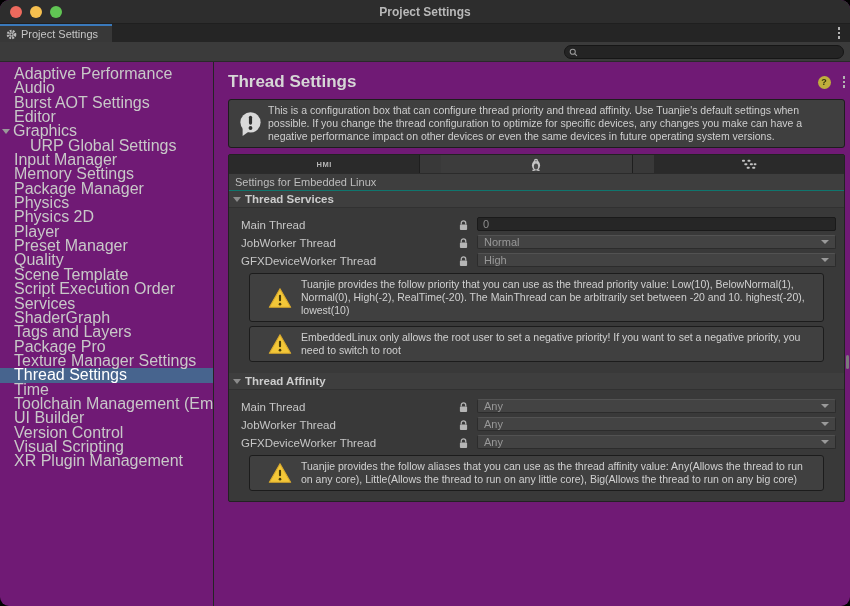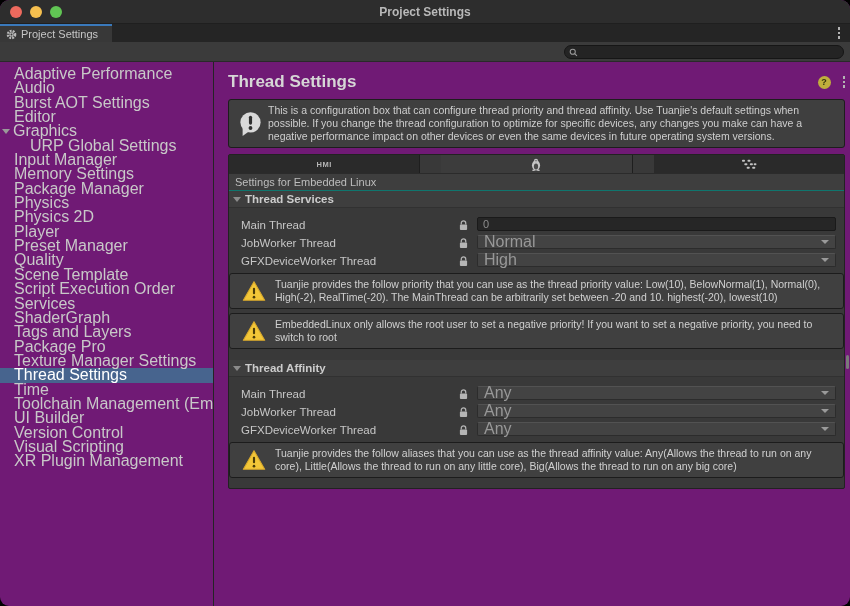--- a/index.html
+++ b/index.html
@@ -54,24 +54,24 @@
   .settings-for { height:17px; line-height:17px; background:#3e3e3e; font-size:11px; color:#bdbdbd; padding-left:6px; border-bottom:1px solid #0f766e; }
   .sec-header { height:17px; display:flex; align-items:center; background:#3e3e3e; font-size:11.5px; font-weight:bold; color:#cccccc; padding-left:4px; gap:2px; border-bottom:1px solid #313131; cursor:pointer; }
   .sec-header .tri { border-top-color:#8b8b8b; margin-right:2px; }
 
   .rows { padding:5px 8px 2px 12px; }
   .row { display:flex; align-items:flex-end; height:18px; }
   .row-label { width:218px; font-size:11.5px; color:#c6c6c6; }
   .lockcol { width:18px; display:flex; align-items:center; cursor:pointer; }
   .text-field { flex:1; height:14px; background:#262626; border:1px solid #1a1a1a; border-radius:2px; color:#8d8d8d; font-size:11px; padding-left:5px; outline:none; font-family:"Liberation Sans","DejaVu Sans",sans-serif; }
   .dropdown { flex:1; height:14px; background:#434343; border:1px solid #2c2c2c; border-top-color:#525252; border-radius:2px; display:flex; align-items:center; padding:0 6px; cursor:pointer; }
-  .dd-value { flex:1; font-size:16px; color:#989898; }
+  .dd-value { flex:1; font-size:11px; color:#989898; }
   .dd-arrow { width:0; height:0; border-left:4px solid transparent; border-right:4px solid transparent; border-top:4.5px solid #9a9a9a; }
 
-  .warn-box { margin:4px 0; background:#404040; border:1px solid #1c1c1c; border-radius:3px; padding:4px 12px; display:flex; gap:9px; align-items:center; }
+  .warn-box { margin:4px 20px; background:#404040; border:1px solid #1c1c1c; border-radius:3px; padding:4px 18px; display:flex; gap:9px; align-items:center; }
   .warn-text { font-size:10.5px; line-height:13px; color:#d0d0d0; }
   .sec-gap { height:7px; }
   .container-pad-bottom { height:6px; }
 
   .scroll-notch { position:absolute; right:1px; top:355px; width:3px; height:14px; background:#7a7a7a; border-radius:2px; }
 
   svg { display:block; }
 </style>
 </head>
 <body>

